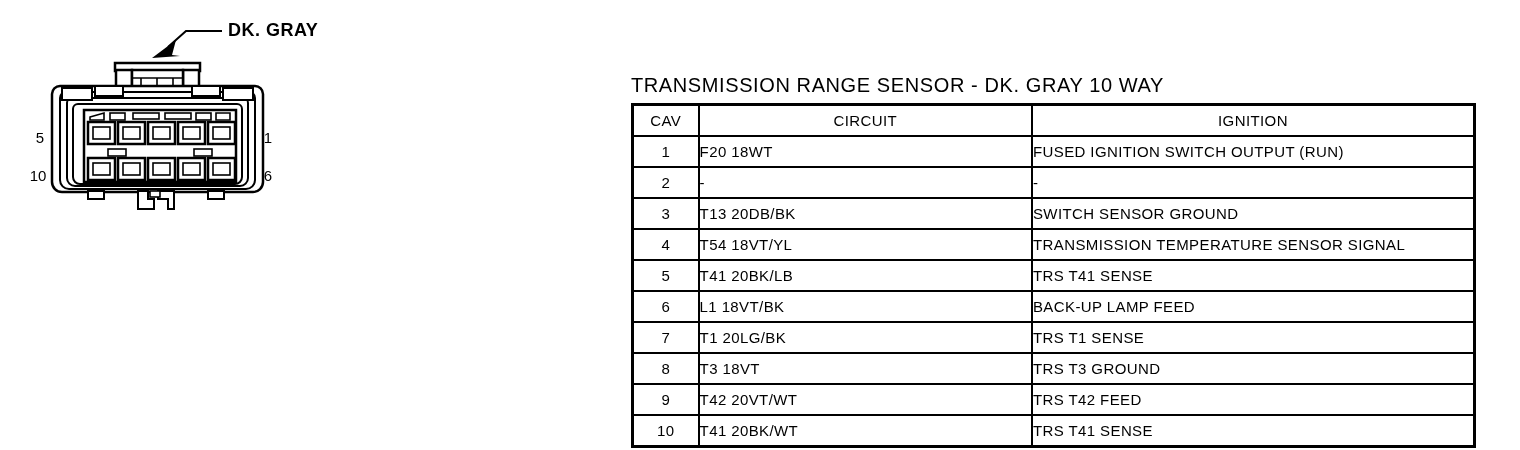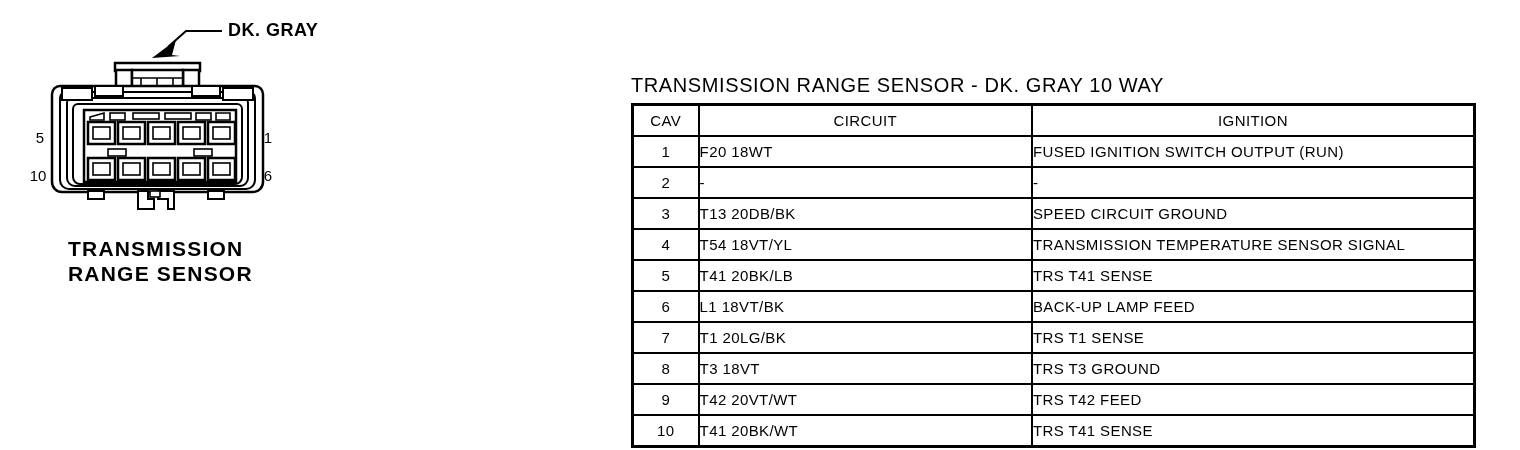--- a/index.html
+++ b/index.html
@@ -143,24 +143,20 @@
     </g>
   </svg>
 
   <div class="pin-num" id="pin-label-5">5</div>
   <div class="pin-num" id="pin-label-10">10</div>
   <div class="pin-num" id="pin-label-1">1</div>
   <div class="pin-num" id="pin-label-6">6</div>
 
   <div id="dk-gray-label">DK. GRAY</div>
 
-  <div id="connector-caption">
-    <div>TRANSMISSION</div>
-    <div>RANGE SENSOR</div>
-  </div>
 </div>
 
 <div id="table-panel">
   <div id="table-title">TRANSMISSION RANGE SENSOR - DK. GRAY 10 WAY</div>
 
   <table class="pinout">
     <colgroup>
         <col class="c-cav">
         <col class="c-cir">
         <col class="c-fun">
@@ -179,21 +175,21 @@
           <td class="fun">FUSED IGNITION SWITCH OUTPUT (RUN)</td>
         </tr>
         <tr>
           <td class="cav">2</td>
           <td class="cir">-</td>
           <td class="fun">-</td>
         </tr>
         <tr>
           <td class="cav">3</td>
           <td class="cir">T13 20DB/BK</td>
-          <td class="fun">SPEED CIRCUIT GROUND</td>
+          <td class="fun">SWITCH SENSOR GROUND</td>
         </tr>
         <tr>
           <td class="cav">4</td>
           <td class="cir">T54 18VT/YL</td>
           <td class="fun">TRANSMISSION TEMPERATURE SENSOR SIGNAL</td>
         </tr>
         <tr>
           <td class="cav">5</td>
           <td class="cir">T41 20BK/LB</td>
           <td class="fun">TRS T41 SENSE</td>

